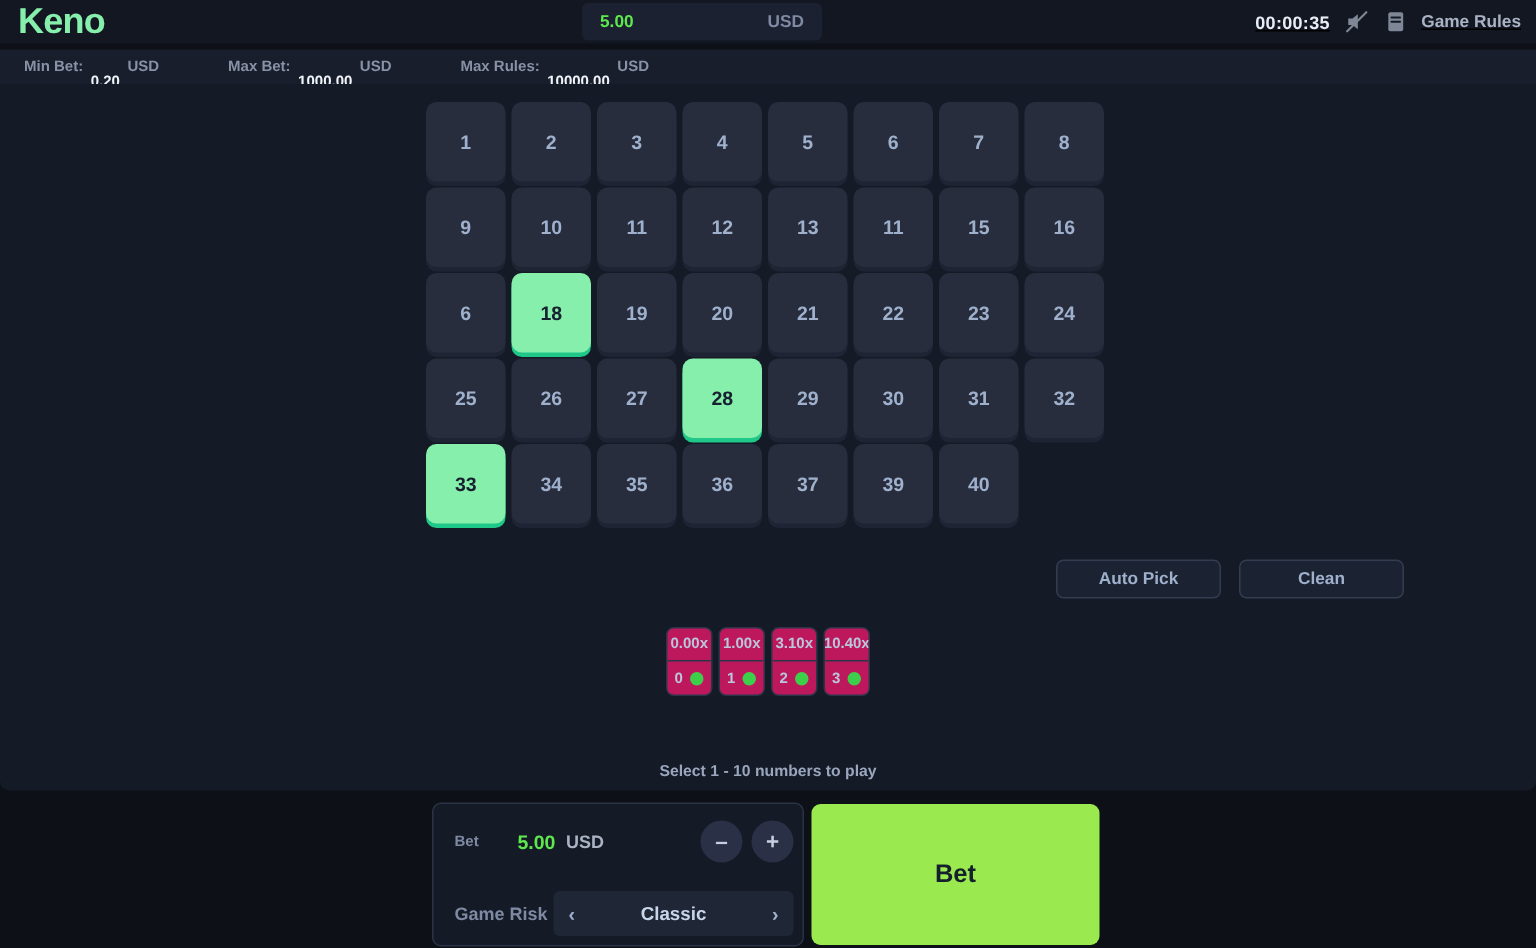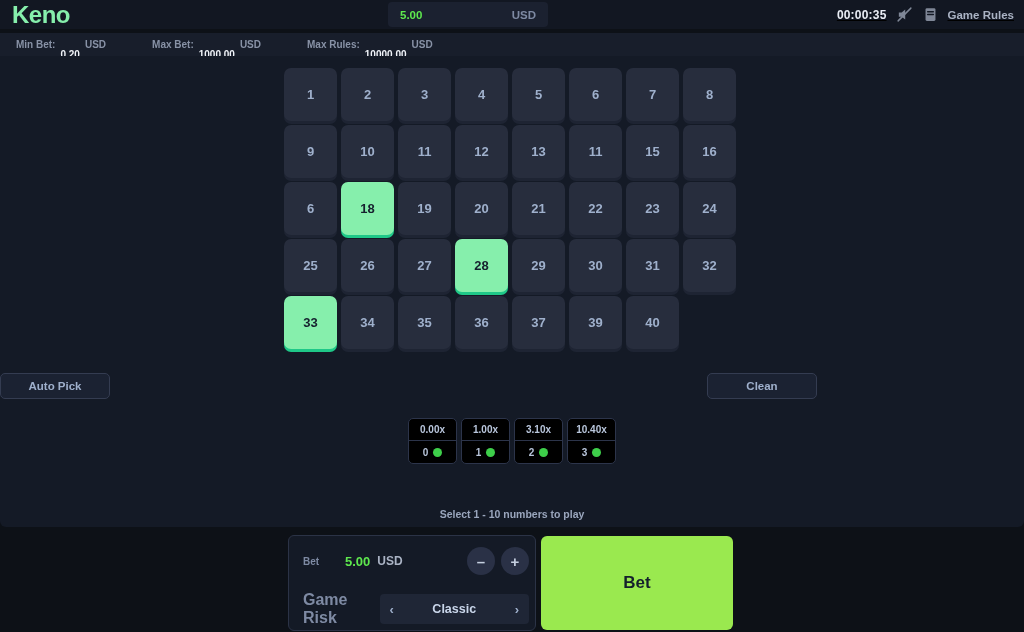--- a/index.html
+++ b/index.html
@@ -76,41 +76,41 @@
     cursor: pointer;
   }
   .tile.sel {
     background: #86efac;
     color: #16202e;
     box-shadow: 0 3px 0 #1fc888;
   }
 
   
   .actions {
-    position: absolute; left: 0; top: 317px; width: 817px;
-    display: flex; justify-content: space-between; gap: 12px;
+    position: absolute; left: 0; top: 317px; width: 936px;
+    display: flex; justify-content: flex-end; gap: 12px;
   }
   .act-btn {
     width: 110px; height: 26px;
     background: #1b2232;
     border: 1px solid #343c51;
     border-radius: 5px;
     color: #9fb0cc; font-size: 11.5px; font-weight: bold;
     display: flex; align-items: center; justify-content: center;
     cursor: pointer;
   }
 
   
   .payouts {
     position: absolute; left: 0; top: 362px; width: 1024px;
     display: flex; justify-content: center; gap: 4px;
   }
   .pay-card {
-    width: 49px;
-    background: #000000;
+    width: 31px;
+    background: #be185d;
     border: 1px solid #2c344a;
     border-radius: 5px;
     overflow: hidden;
   }
   .pay-top {
     height: 22px;
     display: flex; align-items: center; justify-content: center;
     color: #b9c6dc; font-size: 10px; font-weight: bold;
     border-bottom: 1px solid #2c344a;
   }
@@ -148,21 +148,21 @@
     width: 28px; height: 28px; border-radius: 50%;
     background: #2a3146;
     display: flex; align-items: center; justify-content: center;
     color: #c5cfe0; font-size: 15px; font-weight: bold;
     cursor: pointer; line-height: 1;
   }
   .risk-row {
     position: absolute; left: 0; top: 52px; width: 248px; height: 42px;
     display: flex; align-items: center; padding: 0 8px 0 14px;
   }
-  .risk-label { color: #7e8aa3; font-size: 16px; font-weight: bold; }
+  .risk-label { color: #7e8aa3; font-size: 12px; font-weight: bold; }
   .risk-select {
     margin-left: auto;
     width: 160px; height: 30px;
     background: #1f2636; border-radius: 4px;
     display: flex; align-items: center; justify-content: space-between;
     padding: 0 10px;
   }
   .chev { color: #9fb0cc; font-size: 13px; font-weight: bold; cursor: pointer; }
   .risk-value { color: #c9d6ea; font-size: 12.5px; font-weight: bold; }
 

